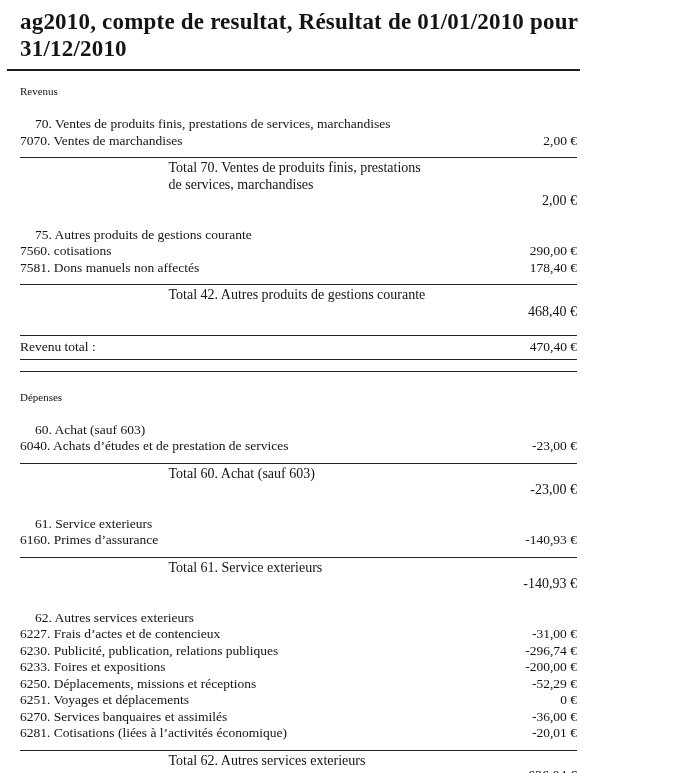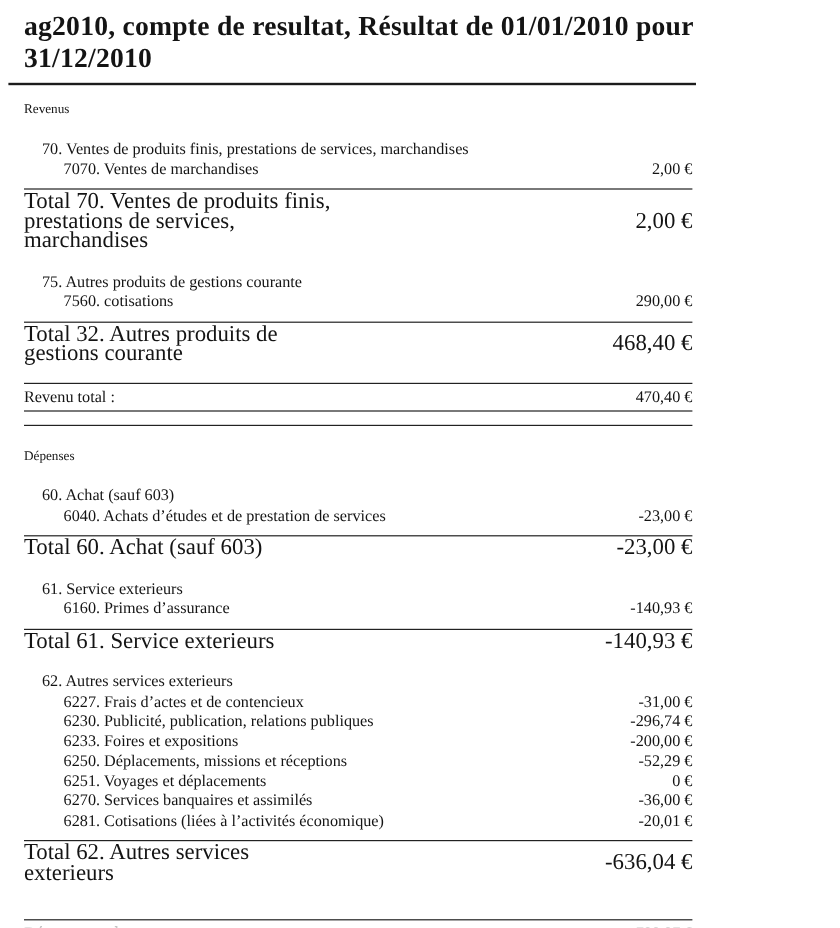--- a/index.html
+++ b/index.html
@@ -37,38 +37,38 @@
   .heading-depenses { margin-top: 14px; }
   .group { margin-top: 14px; }
   .group-spaced { margin-top: 17px; font-family: Liberation Serif, serif; }
   .group-header {
     margin-left: 15px;
     font-size: 13.5px;
     line-height: 16.5px;
   }
   .item-row {
     display: flex;
-    margin-left: 33px;
     font-size: 13.5px;
     line-height: 16.5px;
   }
   .item-label { }
   .amount {
     margin-left: auto;
     white-space: nowrap;
     padding-left: 12px;
   }
   .total-row {
     display: flex;
     align-items: center;
     margin-top: 8px;
     border-top: 1px solid #222222;
     padding-top: 2px;
-    font-size: 19px;
+    font-size: 14px;
     line-height: 16.5px;
+    flex-direction: column;
   }
   .total-label { width: 260px; }
   .section-total {
     display: flex;
     align-items: flex-start;
     border-top: 1px solid #222222;
     border-bottom: 1px solid #222222;
     padding: 3px 0;
     font-size: 13.5px;
     line-height: 16.5px;
@@ -101,22 +101,26 @@
       <span class="amount">2,00 €</span>
     </div>
   </div>
 
   <div class="group group-spaced">
     <div class="group-header">75. Autres produits de gestions courante</div>
     <div class="item-row">
       <span class="item-label">7560. cotisations</span>
       <span class="amount">290,00 €</span>
     </div>
+    <div class="item-row">
+      <span class="item-label">7581. Dons manuels non affectés</span>
+      <span class="amount">178,40 €</span>
+    </div>
     <div class="total-row">
-      <span class="total-label">Total 32. Autres produits de gestions courante</span>
+      <span class="total-label">Total 42. Autres produits de gestions courante</span>
       <span class="amount">468,40 €</span>
     </div>
   </div>
 
   <div class="section-total revenu-total">
     <span class="total-label">Revenu total :</span>
     <span class="amount">470,40 €</span>
   </div>
 
   <div class="separator-rule"></div>

